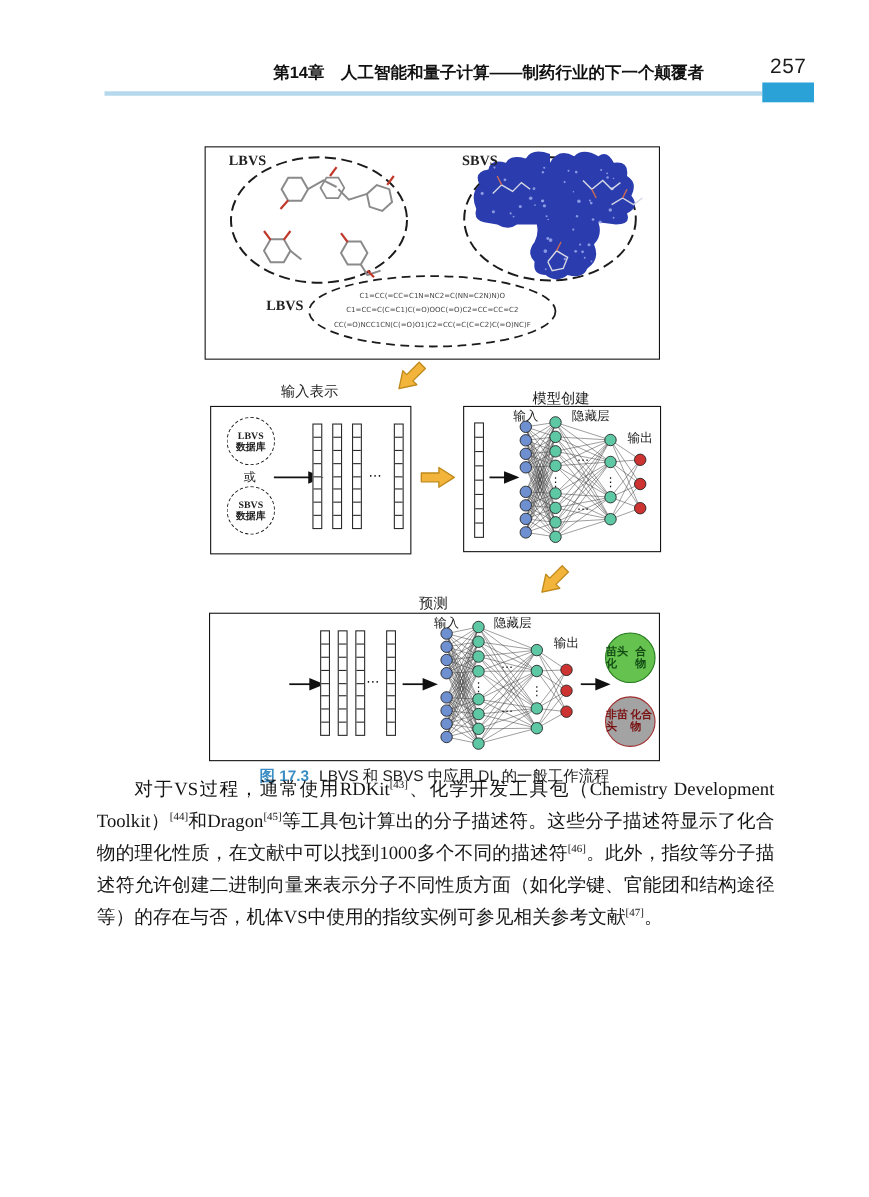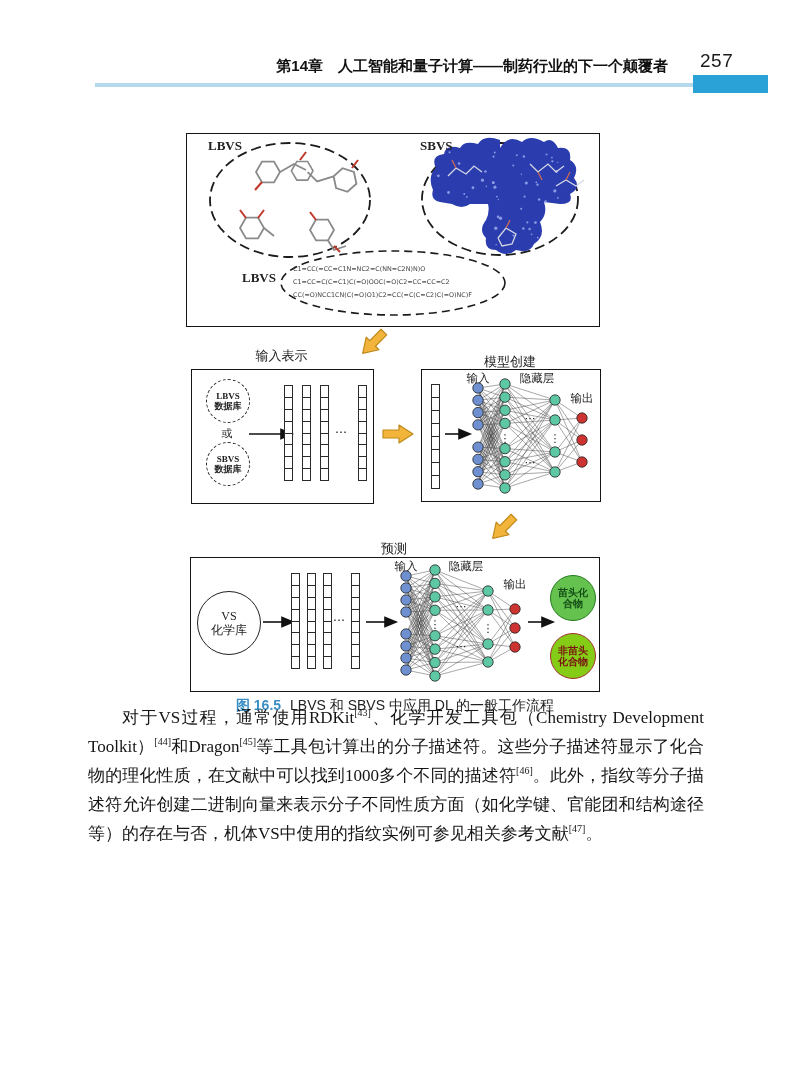--- a/index.html
+++ b/index.html
@@ -1,41 +1,41 @@
 <!DOCTYPE html>
 <html><head>
 <meta charset="utf-8">
 <style>
   html,body{margin:0;padding:0;background:#ffffff;}
   .page{position:relative;width:740px;height:1088px;background:#fff;overflow:hidden;
-        font-family:"Liberation Serif","DejaVu Serif",serif;color:#1a1a1a;padding-left:28px;}
+        font-family:"Liberation Serif","DejaVu Serif",serif;color:#1a1a1a;}
   
   .chapter-title{position:absolute;left:100px;right:100px;top:57px;text-align:right;
     font-family:"Liberation Sans","DejaVu Sans",sans-serif;font-weight:bold;font-size:15px;color:#111;}
   .page-number{position:absolute;left:700px;top:50px;font-family:"Liberation Sans",sans-serif;
     font-size:19px;color:#1a1a1a;letter-spacing:.5px;}
   .header-rule{position:absolute;left:95px;top:83px;width:598px;height:4px;}
   .header-block{position:absolute;left:693px;top:75px;width:97px;height:18px;}
   
   .fig-label{position:absolute;font-size:13px;color:#222;text-align:center;}
   .fig-label.b{font-weight:600;text-align:left;}
   .fbox{position:absolute;border:1.8px solid #141414;background:transparent;}
   .fig-svg{position:absolute;left:0;top:0;width:790px;height:1088px;pointer-events:none;}
   .dashE{stroke:#1b1b1b;stroke-width:1.8;fill:none;stroke-dasharray:10 5;}
   .dashE2{stroke:#1b1b1b;stroke-width:1.6;fill:none;stroke-dasharray:8 5;}
-  .smiles{position:absolute;left:293px;top:263px;width:200px;
+  .smiles{position:absolute;left:293px;top:263px;width:200px;text-align:center;
     font-family:"DejaVu Sans",sans-serif;font-size:6.4px;line-height:13px;color:#444;letter-spacing:0;}
   .dbcircle{position:absolute;width:42px;height:42px;border:1.5px dashed #222;border-radius:50%;
     display:flex;flex-direction:column;align-items:center;justify-content:center;
     font-size:9px;font-weight:600;line-height:10.5px;color:#222;}
   .solidcircle{position:absolute;width:62px;height:62px;border:1.6px solid #222;border-radius:50%;
     display:flex;flex-direction:column;align-items:center;justify-content:center;
     font-size:12px;line-height:14px;color:#222;}
   .rescircle{position:absolute;width:44px;height:44px;border-radius:50%;
-    display:flex;flex-direction:column;align-items:center;justify-content:center;
+    display:flex;align-items:center;justify-content:center;
     font-size:10px;font-weight:bold;line-height:11px;}
   .vec{position:absolute;width:9px;background:#fff;border:1.2px solid #2a2a2a;
     display:flex;flex-direction:column;box-sizing:border-box;}
   .vec > div{flex:1;border-top:1.1px solid #2a2a2a;}
   .vec > div:first-child{border-top:none;}
   .hdots{position:absolute;width:18px;text-align:center;font-size:12px;color:#111;}
   .nn{position:absolute;}
   .nnlabel{position:absolute;font-size:11.5px;color:#222;text-align:center;}
   
   .caption{position:absolute;left:0;top:697px;width:790px;text-align:center;
@@ -400,24 +400,20 @@
       <circle cx="117" cy="68" r="5.2" fill="#cd3330" stroke="#222" stroke-width="0.8"></circle>
       <circle cx="117" cy="90" r="5.2" fill="#cd3330" stroke="#222" stroke-width="0.8"></circle>
       <text x="65" y="50" font-size="11" text-anchor="middle" fill="#111">⋯</text>
       <text x="65" y="94" font-size="11" text-anchor="middle" fill="#111">⋯</text>
       <text x="40" y="70" font-size="11" text-anchor="middle" fill="#111">⋮</text>
       <text x="90" y="70" font-size="11" text-anchor="middle" fill="#111">⋮</text>
     </svg>
 
   <div class="fig-label" style="left:190px;top:540px;width:408px;">预测</div>
   <div class="fbox" style="left:190px;top:557px;width:408px;height:133px;"></div>
-  <div class="solidcircle" style="left:197px;top:591px;">
-    <span>VS</span>
-    <span>化学库</span>
-  </div>
   <div class="vec" style="left:291px;top:573px;height:96px;">
       <div></div>
       <div></div>
       <div></div>
       <div></div>
       <div></div>
       <div></div>
       <div></div>
       <div></div>
     </div>
@@ -589,26 +585,26 @@
       <circle cx="117" cy="89" r="5.2" fill="#cd3330" stroke="#222" stroke-width="0.8"></circle>
       <text x="63" y="52" font-size="11" text-anchor="middle" fill="#111">⋯</text>
       <text x="63" y="92" font-size="11" text-anchor="middle" fill="#111">⋯</text>
       <text x="37" y="70" font-size="11" text-anchor="middle" fill="#111">⋮</text>
       <text x="90" y="74" font-size="11" text-anchor="middle" fill="#111">⋮</text>
     </svg>
   <div class="rescircle" id="hit-circle" style="left: 550px; top: 575px; background: rgb(102, 194, 79); border: 1.4px solid rgb(35, 122, 28); color: rgb(19, 77, 21);">
     <span>苗头化</span>
     <span>合物</span>
   </div>
-  <div class="rescircle" id="nonhit-circle" style="left: 550px; top: 633px; background: #84cc16; border: 1.4px solid rgb(160, 46, 46); color: rgb(122, 18, 18);">
+  <div class="rescircle" id="nonhit-circle" style="left: 550px; top: 633px; background: #a3a3a3; border: 1.4px solid rgb(160, 46, 46); color: rgb(122, 18, 18);">
     <span>非苗头</span>
     <span>化合物</span>
   </div>
 
   <div class="caption">
-    <span class="figno" id="figno" style="color: rgb(59, 142, 197);">图 16.5</span><span>LBVS 和 SBVS 中应用 DL 的一般工作流程</span>
+    <span class="figno" id="figno" style="color: rgb(59, 142, 197);">图 17.3</span><span>LBVS 和 SBVS 中应用 DL 的一般工作流程</span>
   </div>
 
   <div class="body-text" id="body-text">
       <p>对于VS过程，通常使用RDKit<sup>[43]</sup>、化学开发工具包（Chemistry Development Toolkit）<sup>[44]</sup>和Dragon<sup>[45]</sup>等工具包计算出的分子描述符。这些分子描述符显示了化合物的理化性质，在文献中可以找到1000多个不同的描述符<sup>[46]</sup>。此外，指纹等分子描述符允许创建二进制向量来表示分子不同性质方面（如化学键、官能团和结构途径等）的存在与否，机体VS中使用的指纹实例可参见相关参考文献<sup>[47]</sup>。</p>
     </div>
 
 </div>
 
 </body></html>

